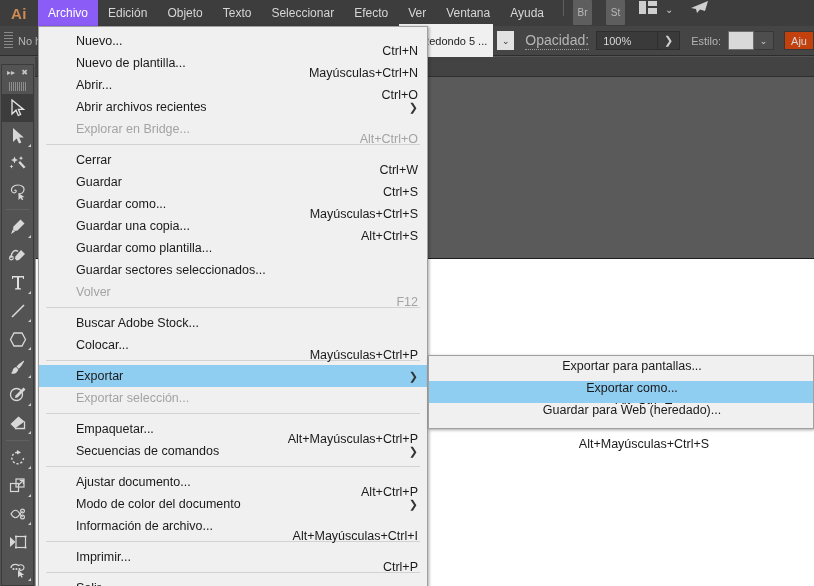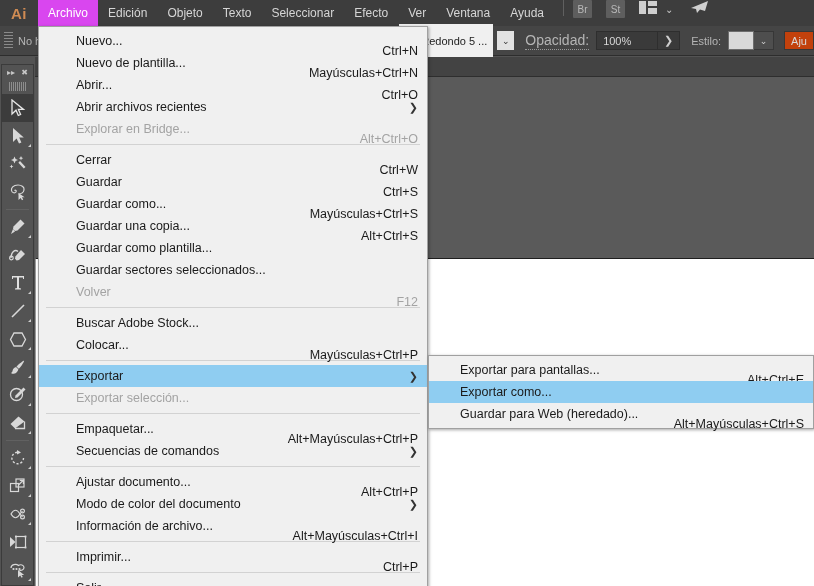--- a/index.html
+++ b/index.html
@@ -18,26 +18,26 @@
   }
   .ai-logo {
     width: 38px; height: 26px; display: flex; align-items: center;
     justify-content: center; color: #cf8b53; font-size: 15px;
     font-weight: bold; letter-spacing: .5px;
   }
   .menubar-item {
     height: 26px; padding: 0 10px; display: flex; align-items: center;
     color: #d6d6d6; font-size: 12px; white-space: nowrap;
   }
-  .menubar-item.active { background: #d946ef; color: #ffffff; }
+  .menubar-item.active { background: #8b5cf6; color: #ffffff; }
   .mb-sep {
     width: 1px; height: 16px; background: #606060; margin: 0 9px;
   }
   .mb-btn {
-    height: 18px; min-width: 19px; padding: 0 3px; margin-right: 14px;
+    height: 25px; min-width: 19px; padding: 0 3px; margin-right: 14px;
     background: #5e5e5e; color: #b9b9b9; font-size: 10px;
     display: flex; align-items: center; justify-content: center;
     border-radius: 1px;
   }
   .mb-arrange { display: flex; align-items: center; margin-right: 12px; }
   .mb-chev { color: #c9c9c9; font-size: 10px; margin-left: 8px; }
   .mb-rocket { color: #cfcfcf; margin-left: 4px; }
 
   
   .controlbar {
@@ -164,21 +164,21 @@
   .menu-arrow { font-size: 11px; color: #333; margin-left: 24px; }
   .menu-sep { height: 1px; background: #d2d2d2; margin: 4px 7px; }
 
   
   .submenu {
     position: absolute; top: 355px; left: 428px; width: 386px;
     background: #f0f0f0; border: 1px solid #a0a0a0;
     box-shadow: 1px 1px 3px rgba(0,0,0,.35); padding: 3px 0;
     z-index: 60;
   }
-  .submenu .menu-item { padding-left: 31px; }
+  .submenu .menu-item { padding-left: 31px; flex-direction: column; }
 </style>
 </head>
 <body>
 
 <div id="app">
 
   <div class="menubar">
     <div class="ai-logo">Ai</div>
     <div id="menubar-items" style="display:flex;align-items:center;">
         <div class="menubar-item active">Archivo</div>

